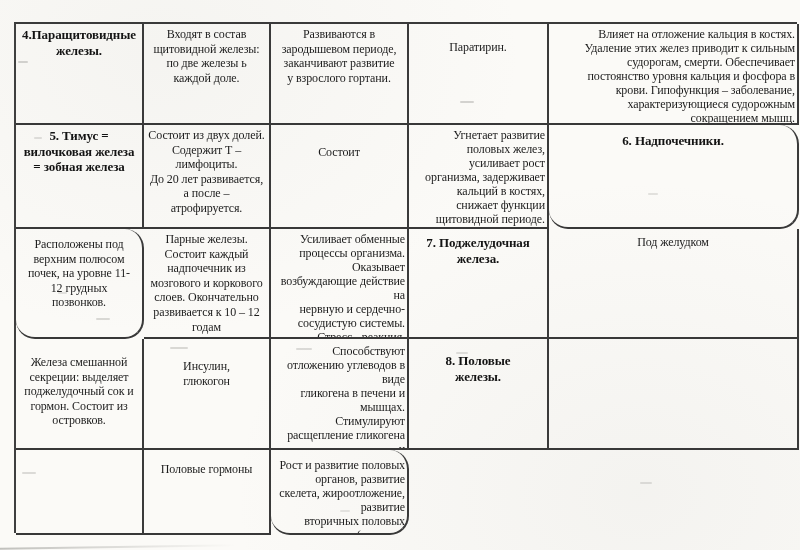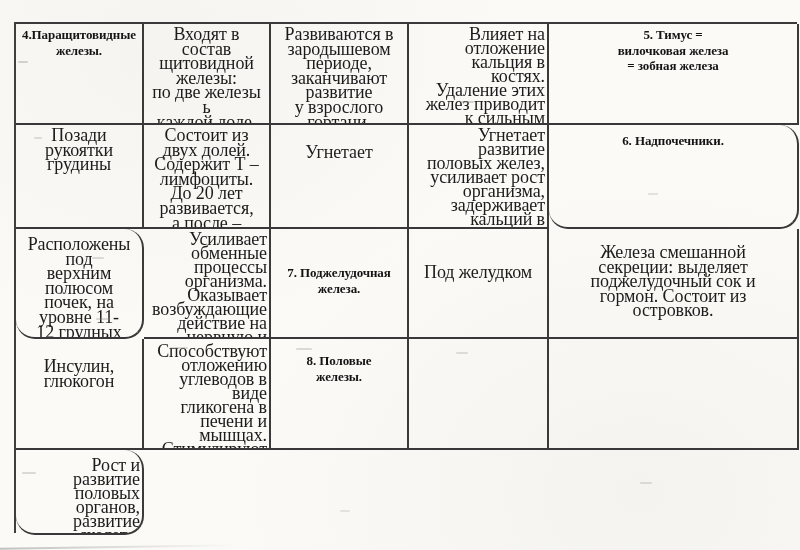--- a/index.html
+++ b/index.html
@@ -34,21 +34,21 @@
     box-sizing: border-box;
     background: transparent;
   }
 
   .cell {
     border-right: 2px solid #3a3a3a;
     border-bottom: 2px solid #383838;
     box-sizing: border-box;
     overflow: hidden;
     white-space: pre-line;
-    font-size: 18px;
+    font-size: 12px;
     line-height: 14.6px;
     padding: 3px 4px 2px 4px;
     letter-spacing: -0.1px;
   }
 
   
   .c-gland {
     font-weight: bold;
     text-align: center;
     font-size: 13px;
@@ -62,21 +62,21 @@
     padding-right: 2px;
     line-height: 14px;
   }
 
   
   .pt8  { padding-top: 8px; border-radius: 19px; }
   .pt12 { padding-top: 12px; }
   .pt14 { padding-top: 14px; }
   .pt16 { padding-top: 16px; }
   .pt20 { padding-top: 20px; }
-  .pt22 { padding-top: 36px; }
+  .pt22 { padding-top: 6px; }
   .pt5  { padding-top: 5px; }
 
   
   .mark {
     position: absolute;
     background: #8a8a86;
     height: 2px;
     border-radius: 1px;
     opacity: 0.35;
   }
@@ -101,51 +101,57 @@
     <div class="cell c-gland">4.Паращитовидные
 железы.</div>
     <div class="cell c-center">Входят в состав
 щитовидной железы:
 по две железы ь
 каждой доле.</div>
     <div class="cell c-center">Развиваются в
 зародышевом периоде,
 заканчивают развитие
 у взрослого гортани.</div>
+    <div class="cell c-center pt16">Паратирин.</div>
     <div class="cell c-func">Влияет на отложение кальция в костях.
 Удаление этих желез приводит к сильным
 судорогам, смерти. Обеспечивает
 постоянство уровня кальция и фосфора в
 крови. Гипофункция – заболевание,
 характеризующиеся судорожным
 сокращением мышц.</div>
 
     <div class="cell c-gland">5.  Тимус =
 вилочковая железа
 = зобная железа</div>
-    <div class="cell c-center">Позади рукоятки
-грудины</div>
     <div class="cell c-center">Состоит из двух долей.
 Содержит  Т –
 лимфоциты.
 До 20 лет развивается,
 а после –
 атрофируется.</div>
-    <div class="cell c-center pt20">Угнетает</div>
+    <div class="cell c-center pt20">Состоит</div>
     <div class="cell c-func">Угнетает развитие половых желез,
 усиливает рост организма, задерживает
 кальций в костях, снижает функции
 щитовидной периоде.</div>
 
     <div class="cell c-gland pt8">6. Надпочечники.</div>
     <div class="cell c-center pt8">Расположены под
 верхним полюсом
 почек, на уровне 11-
 12 грудных
 позвонков.</div>
+    <div class="cell c-center">Парные железы.
+Состоит каждый
+надпочечник из
+мозгового и коркового
+слоев. Окончательно
+развивается к 10 – 12
+годам</div>
     <div class="cell c-func">Усиливает обменные процессы организма.
 Оказывает возбуждающие действие на
 нервную и сердечно-сосудистую системы.
 Стресс - реакция, приспособительная
 реакция. При гипофункции – аддисонова
 болезнь (бронзовая кожа).</div>
 
     <div class="cell c-gland pt22">7. Поджелудочная
 железа.</div>
     <div class="cell c-center pt22">Под желудком</div>
@@ -160,20 +166,21 @@
 гликогена в печени и мышцах.
 Стимулируют расщепление гликогена и
 жиров с выделением энергии. При
 поражении островков поджелудочной
 железы развивается диабет.</div>
 
     <div class="cell c-gland pt14">8. Половые
 железы.</div>
     <div class="cell c-center"></div>
     <div class="cell c-center"></div>
+    <div class="cell c-center pt12">Половые гормоны</div>
     <div class="cell c-func pt8">Рост и развитие половых органов, развитие
 скелета, жироотложение, развитие
 вторичных половых признаков. (развитие
 гортани, молочных состав, волосяного
 покрова).</div>
 
   </div>
 
   <span class="mark" style="left:18px;  top:61px;  width:10px;"></span>
   <span class="mark" style="left:460px; top:101px; width:14px;"></span>

